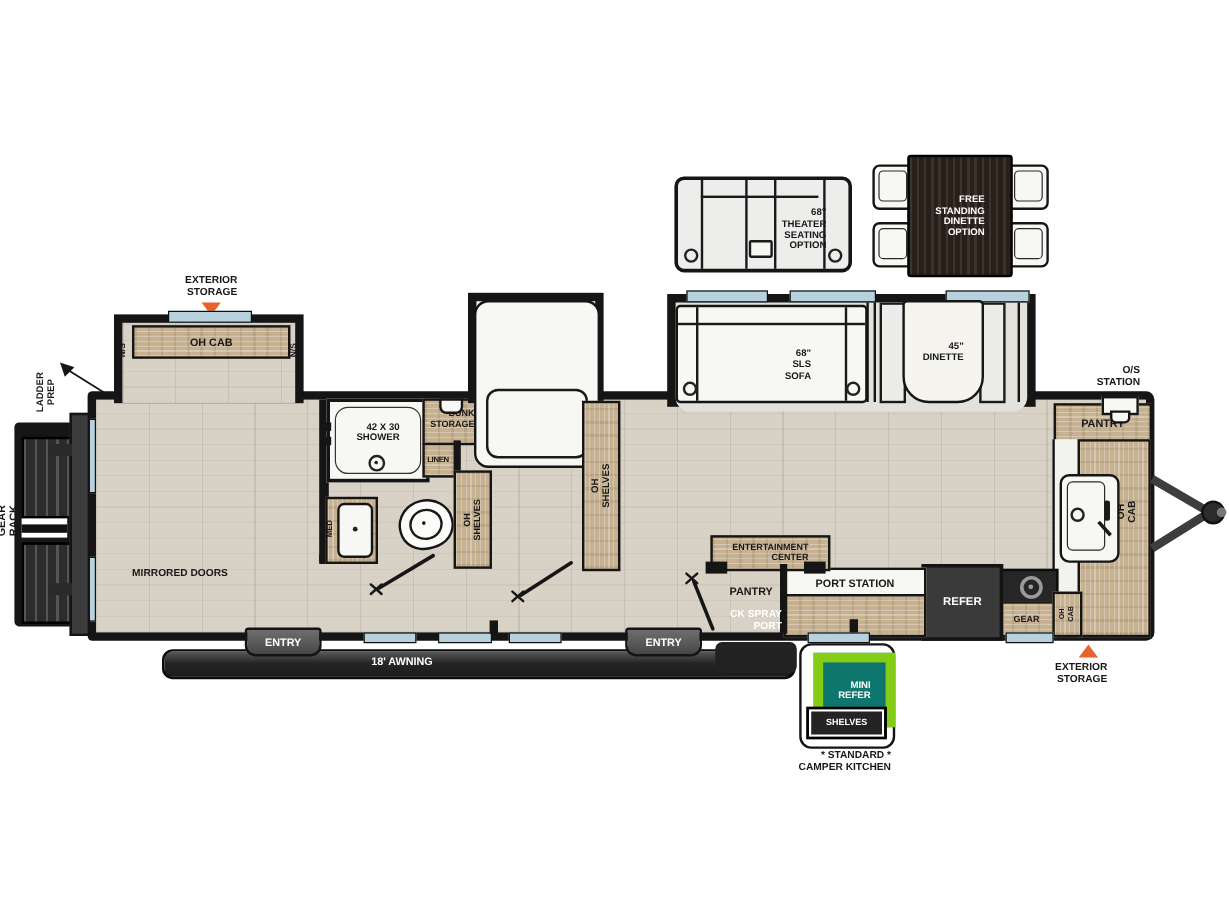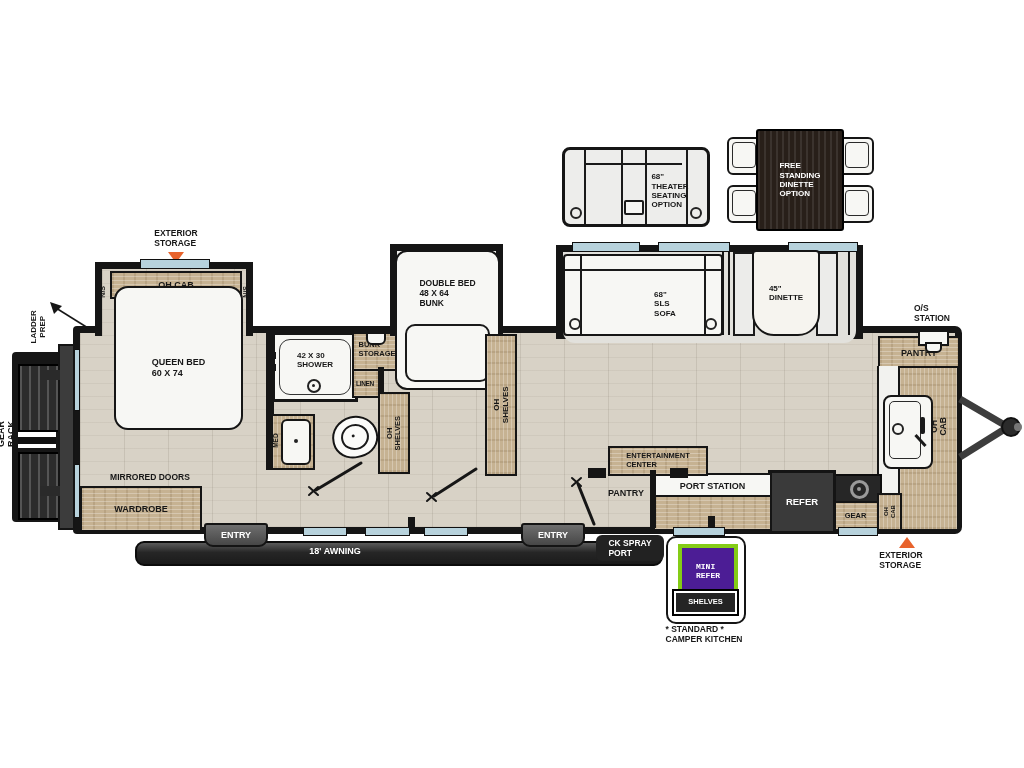--- a/index.html
+++ b/index.html
@@ -12,21 +12,21 @@
                      repeating-linear-gradient(0deg,rgba(90,80,65,.07) 0 1px,transparent 1px 13px);}
   .grayfloor{position:absolute;background:#e2e1dc;}
   .wood-h{position:absolute;background-color:#c6b292;border:2px solid #151515;
     background-image:repeating-linear-gradient(0deg,rgba(255,255,255,.28) 0 1px,transparent 1px 4px),
                      repeating-linear-gradient(90deg,rgba(120,95,60,.18) 0 2px,transparent 2px 11px);}
   .wood-v{position:absolute;background-color:#c6b292;border:2px solid #151515;
     background-image:repeating-linear-gradient(90deg,rgba(255,255,255,.28) 0 1px,transparent 1px 4px),
                      repeating-linear-gradient(0deg,rgba(120,95,60,.18) 0 2px,transparent 2px 11px);}
   .whitebox{position:absolute;background:#f7f7f4;border:2px solid #151515;}
   .window{position:absolute;background:#b7d2dc;border:1px solid #101010;}
-  .lbl{position:absolute;display:flex;align-items:center;justify-content:center;text-align:left;
+  .lbl{position:absolute;display:flex;align-items:center;justify-content:center;text-align:right;
        font-weight:700;font-size:8.5px;line-height:1.18;color:#171717;white-space:pre-line;}
   .wlbl{color:#fff;}
   .vwrap{position:absolute;display:flex;align-items:center;justify-content:center;}
   .vwrap>span{transform:rotate(-90deg);white-space:pre-line;text-align:center;
        font-weight:700;font-size:8px;line-height:1.1;color:#171717;}
   .dark{position:absolute;background:#3a3a3a;border:3px solid #141414;}
   .tri-down{position:absolute;width:0;height:0;border-left:8px solid transparent;
        border-right:8px solid transparent;border-top:11px solid #e8632c;}
   .tri-up{position:absolute;width:0;height:0;border-left:8px solid transparent;
        border-right:8px solid transparent;border-bottom:11px solid #e8632c;}
@@ -87,29 +87,22 @@
   <div class="window" style="left:140px;top:259px;width:68px;height:8px;"></div>
   <div class="wood-h" style="left:110px;top:271px;width:128px;height:24px;">
     <div class="lbl" style="left:0;top:0;width:100%;height:100%;font-size:9px;">OH CAB</div>
   </div>
   <div class="vwrap" style="left:96px;top:270px;width:14px;height:44px;">
     <span style="font-size:7px;">N/S</span>
     </div>
   <div class="vwrap" style="left:239px;top:270px;width:14px;height:44px;">
     <span style="font-size:7px;">N/S</span>
     </div>
-  <div class="whitebox" style="left:114px;top:286px;width:125px;height:140px;border-width:2.5px;border-radius:14px;">
-    <div class="lbl" style="left:0;top:60px;width:100%;height:40px;font-size:9px;">QUEEN BED
-60 X 74</div>
-  </div>
 
   <div class="lbl" style="left:88px;top:471px;width:124px;height:12px;">MIRRORED DOORS</div>
-  <div class="wood-h" style="left:80px;top:486px;width:118px;height:42px;border-width:2.5px;">
-    <div class="lbl" style="left:0;top:0;width:100%;height:100%;font-size:9px;">WARDROBE</div>
-  </div>
 
   <div class="wall" style="left:266px;top:333px;width:8px;height:135px;"></div>
   <div class="wall" style="left:266px;top:462px;width:46px;height:8px;"></div>
   <div class="whitebox" style="left:272px;top:332px;width:80px;height:64px;border-width:3px;">
     <div class="abs" style="left:4px;top:4px;right:4px;bottom:4px;border:1.5px solid #333;border-radius:11px;"></div>
     <div class="abs" style="left:32px;top:44px;width:10px;height:10px;border:2px solid #222;border-radius:50%;">
       <div class="abs" style="left:2.5px;top:2.5px;width:3px;height:3px;background:#222;border-radius:50%;"></div>
       </div>
     <div class="lbl" style="left:3px;top:12px;width:74px;height:26px;font-size:8px;">42 X 30
 SHOWER</div>
@@ -135,23 +128,20 @@
   <div class="abs" style="left:332px;top:414px;width:46px;height:46px;">
     <div class="abs" style="left:0;top:2px;width:42px;height:38px;background:#fbfbf9;border:2.5px solid #151515;border-radius:50% 50% 46% 46%;transform:rotate(-14deg);">
       <div class="abs" style="left:7px;top:6px;width:24px;height:22px;border:2px solid #1a1a1a;border-radius:50%;"></div>
       <div class="abs" style="left:18px;top:16px;width:3px;height:3px;background:#1a1a1a;border-radius:50%;"></div>
     </div>
   </div>
 
   <div class="wall" style="left:390px;top:244px;width:113px;height:92px;"></div>
   <div class="abs" style="left:397px;top:251px;width:99px;height:85px;background:#efefec;"></div>
   <div class="whitebox" style="left:395px;top:250px;width:101px;height:136px;border-width:2.5px;border-radius:12px;">
-    <div class="lbl" style="left:0;top:18px;width:100%;height:46px;font-size:8.5px;">DOUBLE BED
-48 X 64
-BUNK</div>
     <div class="abs" style="left:8px;top:72px;width:81px;height:54px;border:2px solid #1a1a1a;border-radius:10px;"></div>
   </div>
   <div class="wood-v" style="left:378px;top:392px;width:28px;height:78px;">
     <div class="vwrap" style="left:0;top:0;width:100%;height:100%;">
       <span style="font-size:7.5px;">OH SHELVES</span>
       </div>
   </div>
   <div class="wood-v" style="left:485px;top:334px;width:28px;height:138px;">
     <div class="vwrap" style="left:0;top:0;width:100%;height:100%;">
       <span style="font-size:8px;">OH SHELVES</span>
@@ -215,51 +205,51 @@
       </div>
   </div>
   <div class="dark" style="left:768px;top:470px;width:62px;height:58px;">
     <div class="lbl wlbl" style="left:0;top:0;width:100%;height:100%;font-size:9.5px;color:#fff;">REFER</div>
   </div>
   <div class="whitebox" style="left:653px;top:473px;width:115px;height:22px;">
     <div class="lbl" style="left:0;top:0;width:100%;height:100%;font-size:9px;">PORT STATION</div>
   </div>
   <div class="wood-h" style="left:653px;top:495px;width:115px;height:32px;"></div>
 
-  <div class="wood-h" style="left:592px;top:446px;width:96px;height:26px;border-width:2.5px;margin-left:16px;">
+  <div class="wood-h" style="left:592px;top:446px;width:96px;height:26px;border-width:2.5px;">
     <div class="lbl" style="left:0;top:0;width:100%;height:100%;font-size:7.5px;">ENTERTAINMENT
 CENTER</div>
   </div>
   <div class="wall" style="left:588px;top:468px;width:18px;height:10px;"></div>
   <div class="wall" style="left:670px;top:468px;width:18px;height:10px;"></div>
   <div class="wall" style="left:650px;top:470px;width:6px;height:58px;"></div>
   <div class="lbl" style="left:598px;top:486px;width:56px;height:14px;font-size:9px;">PANTRY</div>
 
   <div class="window" style="left:303px;top:527px;width:42px;height:7px;"></div>
   <div class="window" style="left:365px;top:527px;width:43px;height:7px;"></div>
   <div class="window" style="left:424px;top:527px;width:42px;height:7px;"></div>
   <div class="window" style="left:673px;top:527px;width:50px;height:7px;"></div>
   <div class="window" style="left:838px;top:527px;width:38px;height:7px;"></div>
   <div class="wall" style="left:408px;top:517px;width:7px;height:11px;"></div>
   <div class="wall" style="left:708px;top:516px;width:7px;height:11px;"></div>
 
   <div class="abs" style="left:135px;top:541px;width:524px;height:21px;background:linear-gradient(#5a5a5a,#262626 45%,#1b1b1b);border:2px solid #0c0c0c;border-radius:9px;"></div>
   <div class="lbl wlbl" style="left:250px;top:545px;width:170px;height:13px;font-size:9px;color:#fff;">18' AWNING</div>
   <div class="abs" style="left:596px;top:535px;width:68px;height:26px;background:#222;border-radius:6px;"></div>
-  <div class="lbl wlbl" style="left:598px;top:504px;width:64px;height:24px;font-size:8.5px;color:#fff;margin-top:32px;">CK SPRAY
+  <div class="lbl wlbl" style="left:598px;top:504px;width:64px;height:24px;font-size:8.5px;color:#fff;">CK SPRAY
 PORT</div>
   <div class="abs" style="left:204px;top:523px;width:60px;height:20px;background:linear-gradient(#6e6e6e,#474747);border:2px solid #141414;border-radius:3px 3px 9px 9px;">
     <div class="lbl wlbl" style="left:0;top:0;width:100%;height:100%;font-size:9px;color:#fff;">ENTRY</div>
   </div>
   <div class="abs" style="left:521px;top:523px;width:60px;height:20px;background:linear-gradient(#6e6e6e,#474747);border:2px solid #141414;border-radius:3px 3px 9px 9px;">
     <div class="lbl wlbl" style="left:0;top:0;width:100%;height:100%;font-size:9px;color:#fff;">ENTRY</div>
   </div>
 
   <div class="whitebox" style="left:666px;top:536px;width:76px;height:84px;border-width:2.5px;border-radius:10px;background:#fff;">
-    <div class="abs" style="left:10px;top:6px;width:52px;height:46px;background:#4c1d95;border:4px solid #84cc16;font-family:Liberation Mono, monospace;">
+    <div class="abs" style="left:10px;top:6px;width:52px;height:46px;background:#0f766e;border:8px solid #84cc16;">
       <div class="lbl wlbl" style="left:0;top:0;width:100%;height:100%;font-size:8px;color:#fff;">MINI
 REFER</div>
     </div>
     <div class="abs" style="left:4px;top:51px;width:63px;height:23px;background:#242424;border:2px solid #000;box-shadow:inset 0 0 0 2px #fff;">
       <div class="lbl wlbl" style="left:0;top:0;width:100%;height:100%;font-size:7.5px;color:#fff;">SHELVES</div>
     </div>
   </div>
   <div class="lbl" style="left:656px;top:622px;width:96px;height:24px;">* STANDARD *
 CAMPER KITCHEN</div>
 

